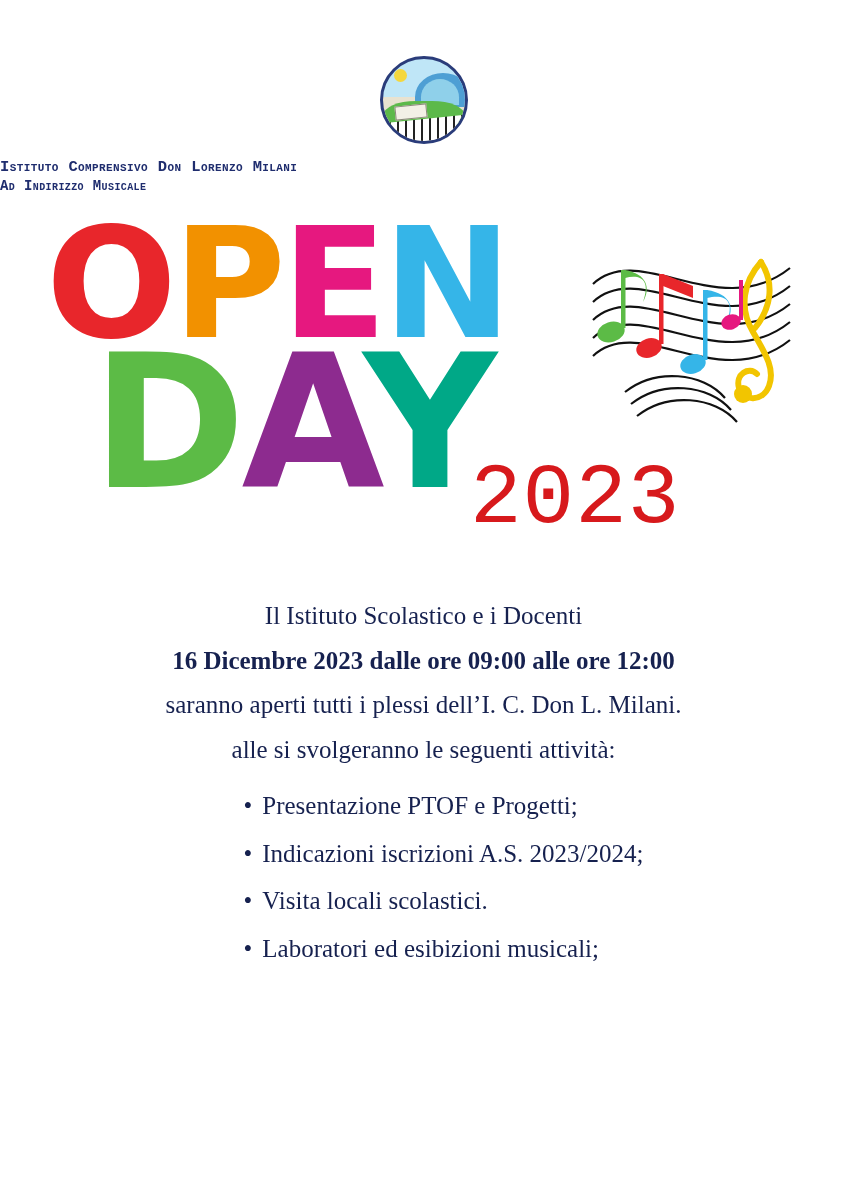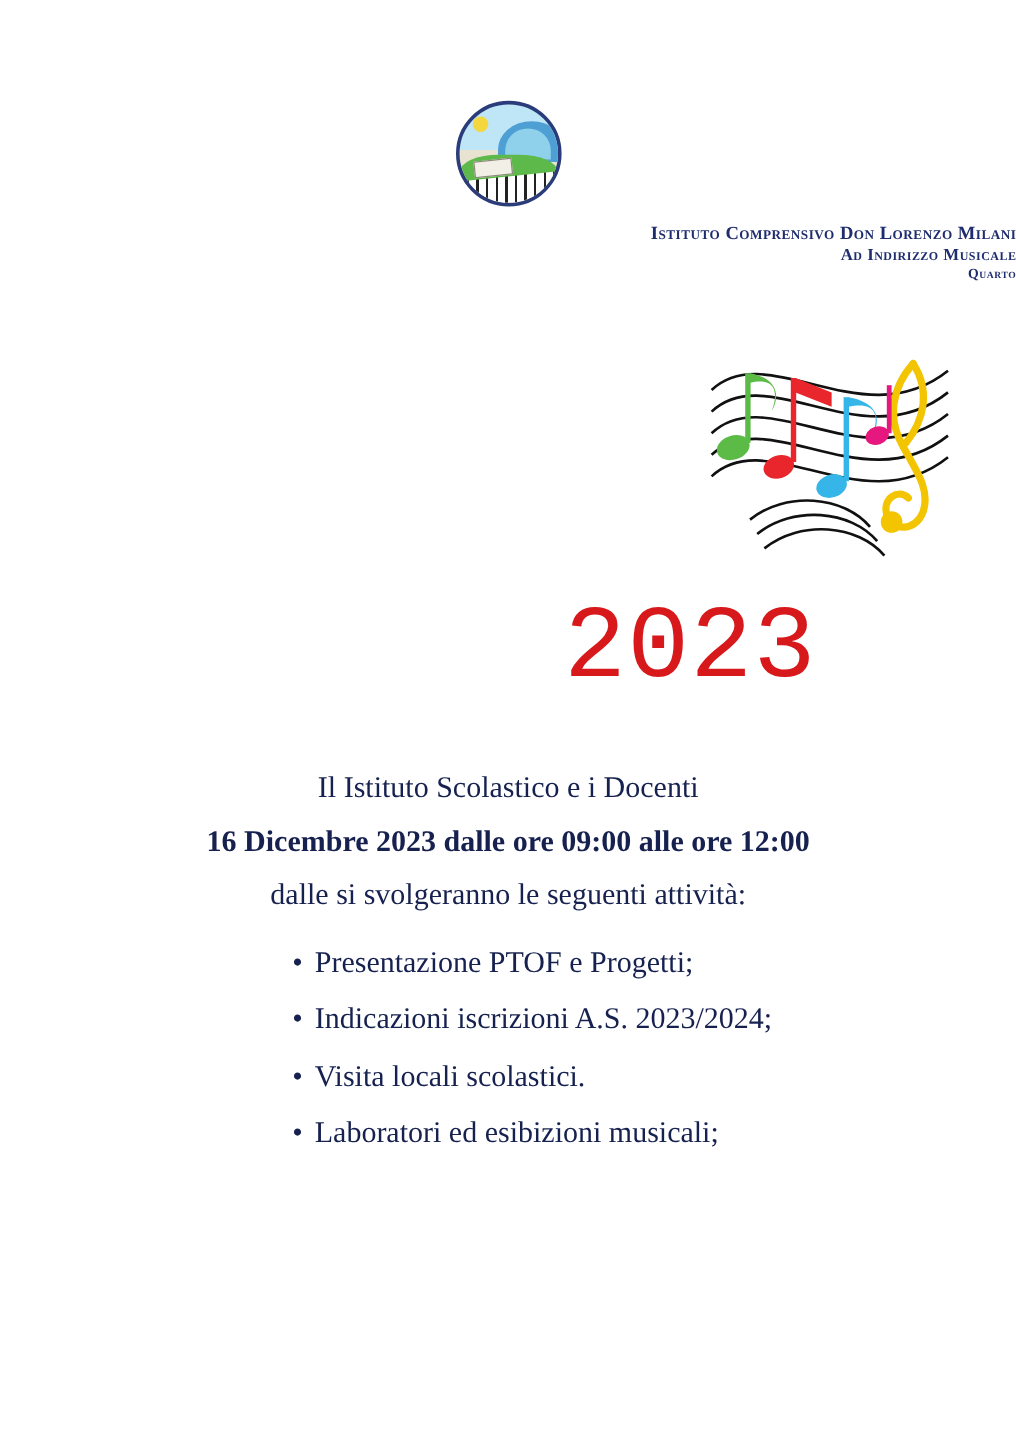--- a/index.html
+++ b/index.html
@@ -12,22 +12,23 @@
     height: 1200px;
     position: relative;
     font-family: "Liberation Serif", serif;
     color: #1a1a3a;
     overflow: hidden;
   }
 
   
   .header {
     width: 100%;
-    padding-top: 84px;
-    text-align: right;
+    padding-top: 56px;
+    text-align: left;
+    font-family: Liberation Mono, monospace;
   }
   .logo-badge {
     width: 88px;
     height: 88px;
     margin: 0 auto;
     border-radius: 50%;
     border: 3px solid #2a3c7a;
     background: linear-gradient(#bfe6f7 0%, #bfe6f7 46%, #e8e2d0 46%, #e8e2d0 100%);
     position: relative;
     overflow: hidden;
@@ -196,25 +197,32 @@
     <div class="logo-sun"></div>
     <div class="logo-hill"></div>
     <div class="logo-hill2"></div>
     <div class="logo-green"></div>
     <div class="logo-book"></div>
     <div class="logo-keys"></div>
   </div>
 
   <div class="school-name">Istituto Comprensivo Don Lorenzo Milani</div>
   <div class="school-sub">Ad Indirizzo Musicale</div>
-  <div class="school-city">Quarto</div>
 </div>
 
 <div class="art-zone">
 
+  <div class="openday">
+    <span class="word word-open">
+      <span class="L1">O</span><span class="L2">P</span><span class="L3">E</span><span class="L4">N</span>
+    </span>
+    <span class="word word-day">
+      <span class="L5">D</span><span class="L6">A</span><span class="L7">Y</span>
+    </span>
+  </div>
 
   <svg class="music" viewBox="0 0 220 220">
 
     <g fill="none" stroke="#111111" stroke-width="2.2">
       <path d="M8,62 C55,18 135,102 205,46"></path>
       <path d="M8,80 C55,36 135,120 205,64"></path>
       <path d="M8,98 C55,54 135,138 205,82"></path>
       <path d="M8,116 C55,72 135,156 205,100"></path>
       <path d="M8,134 C55,90 135,174 205,118"></path>
     </g>
@@ -254,21 +262,22 @@
       <rect x="154" y="58" width="4" height="40" fill="#e6187f"></rect>
     </g>
   </svg>
 
   <div class="year">2023</div>
 </div>
 
 <div class="body-text">
   <span class="line">Il Istituto Scolastico e i Docenti</span>
   <span class="line line-bold">16 Dicembre 2023  dalle ore 09:00 alle ore 12:00</span>
-  <span class="line">dalle si svolgeranno le seguenti attività:</span>
+  <span class="line">saranno aperti tutti i plessi dell’I. C.  Don L. Milani.</span>
+  <span class="line">alle si svolgeranno le seguenti attività:</span>
 
   <div class="bullet-wrap">
     <ul class="bullets">
       <li><span class="dot">•</span><span>Presentazione PTOF  e Progetti;</span></li>
       <li><span class="dot">•</span><span>Indicazioni iscrizioni A.S. 2023/2024;</span></li>
       <li><span class="dot">•</span><span>Visita locali scolastici.</span></li>
       <li><span class="dot">•</span><span>Laboratori ed esibizioni musicali;</span></li>
     </ul>
   </div>
 </div>

